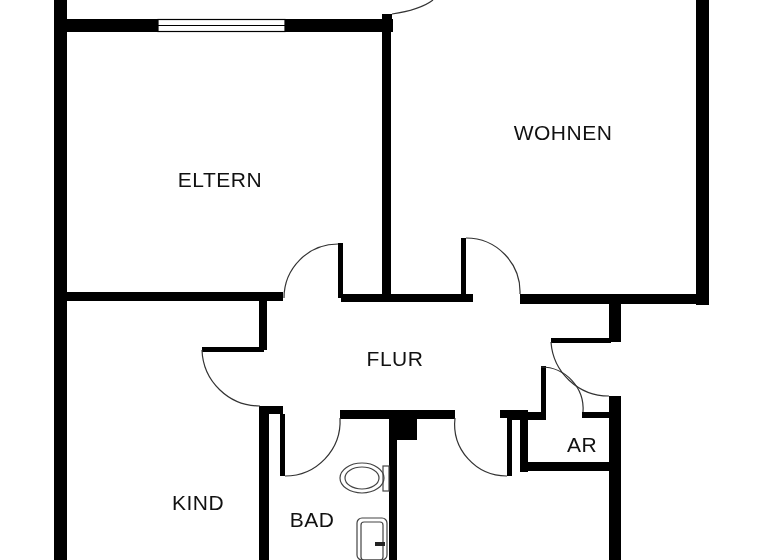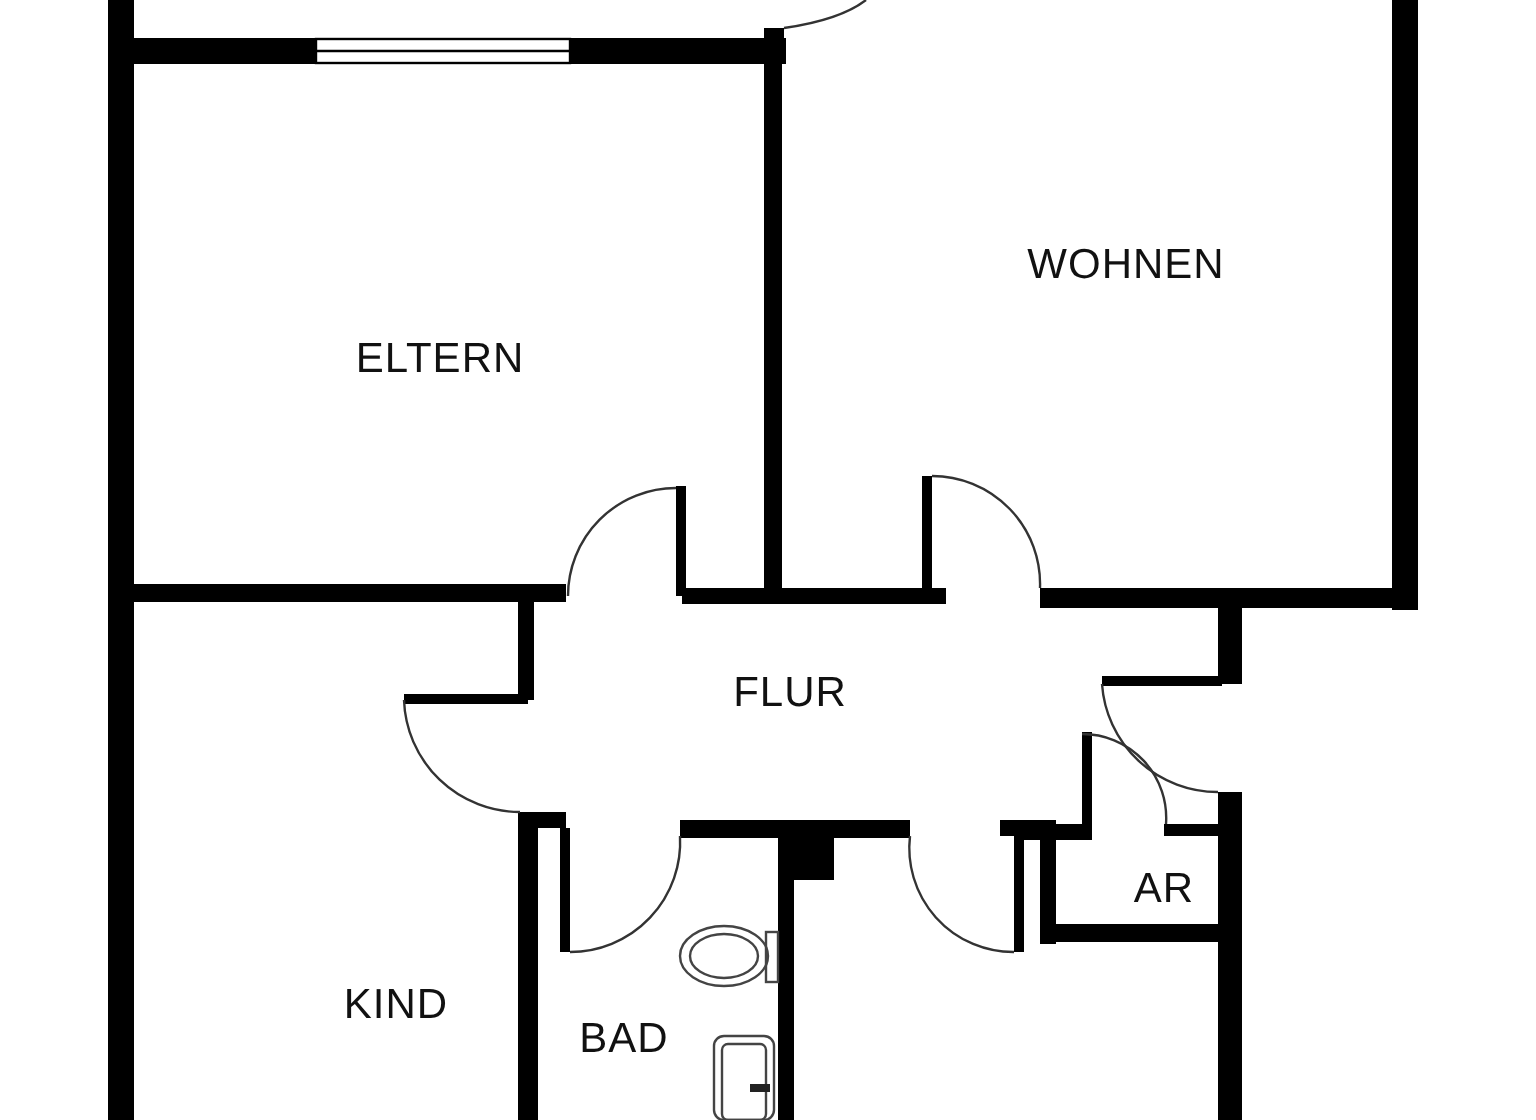--- a/index.html
+++ b/index.html
@@ -86,17 +86,17 @@
       <g>
         <rect x="357" y="518" width="30" height="42" rx="5"></rect>
         <rect x="361" y="522" width="22" height="38" rx="3"></rect>
       </g>
     </g>
     <rect x="375" y="542" width="10" height="4" fill="#222"></rect>
   </svg>
 
   <div class="label" style="left:220px;top:156px;margin-top:24px;">ELTERN</div>
   <div class="label" style="left:535px;top:133px;margin-left:28px;">WOHNEN</div>
-  <div class="label" style="left:395px;top:347px;text-align:right;">FLUR</div>
+  <div class="label" style="left:395px;top:359px;text-align:right;">FLUR</div>
   <div class="label" style="left:183px;top:503px;margin-left:15px;">KIND</div>
   <div class="label" style="left:312px;top:520px;">BAD</div>
   <div class="label" style="left:582px;top:445px;">AR</div>
 </div>
 
 </body></html>

